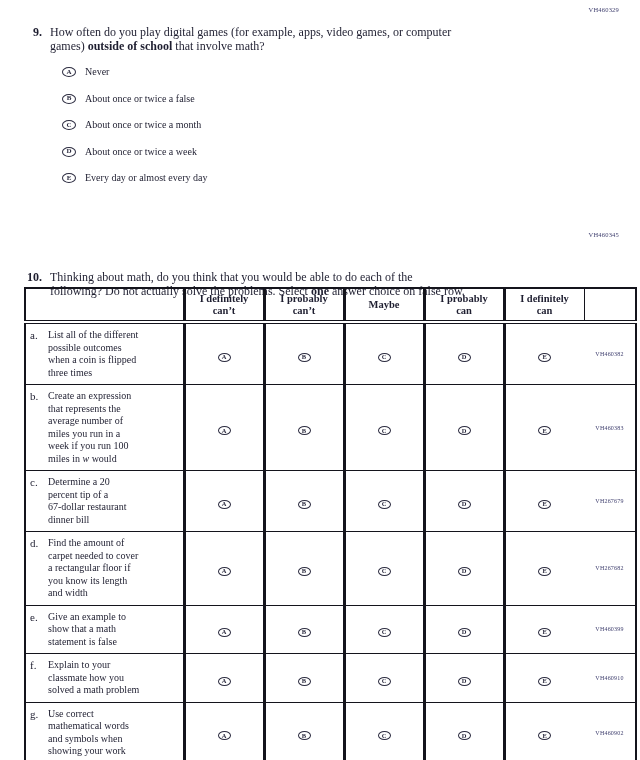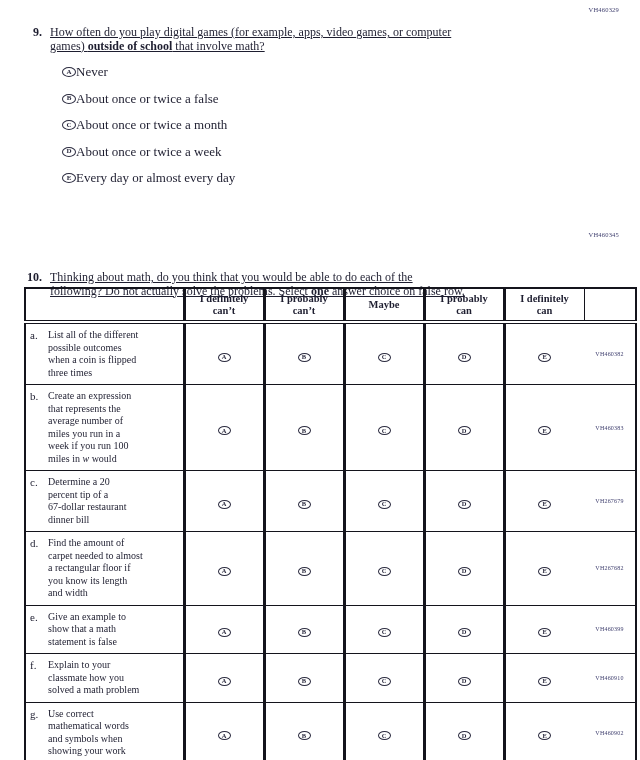--- a/index.html
+++ b/index.html
@@ -26,29 +26,28 @@
   .q9-block { top:26px; left:33px; width:540px; }
   .q10-block { top:243px; left:27px; width:560px;margin-top:28px; }
 
   .q-line { display:flex; align-items:flex-start; }
   .q-num { font-weight:bold; font-size:12px; line-height:13.5px; flex:none; }
   .q9-block .q-num { width:17px; }
   .q10-block .q-num { width:23px; }
   .q-text {
     font-size:12px; line-height:13.5px;
     white-space:pre-line;
-    text-decoration:underline;
   }
   .q9-block .q-text { width:495px; }
   .q10-block .q-text { width:500px; }
   .q-text b { font-weight:bold; }
 
   .options { margin:13px 0 0 29px; }
   .option { display:flex; align-items:center; margin-bottom:14.5px; }
-  .option .opt-label { font-size:13px; line-height:12px; margin-left:0; }
+  .option .opt-label { font-size:10px; line-height:12px; margin-left:9px; }
 
   .bubble {
     display:inline-flex; align-items:center; justify-content:center;
     width:14px; height:10px; flex:none;
     border:1px solid #2c2c40; border-radius:50%;
     background:#fff;
     cursor:pointer;
   }
   .bubble-letter { font-size:7px; line-height:1; font-weight:bold; color:#2c2c40; }
 
@@ -247,21 +246,21 @@
         <td class="ans"><span class="bubble">
               <span class="bubble-letter">E</span>
             </span></td>
         <td class="code-cell">VH267679</td>
       </tr>
       <tr>
         <td class="label">
           <div class="label-inner">
               <span class="row-letter">d.</span>
               <span class="row-text">Find the amount of
-carpet needed to almost
+carpet needed to cover
 a rectangular floor if
 you know its length
 and width</span>
             </div>
         </td>
         <td class="ans"><span class="bubble">
               <span class="bubble-letter">A</span>
             </span></td>
         <td class="ans"><span class="bubble">
               <span class="bubble-letter">B</span>

